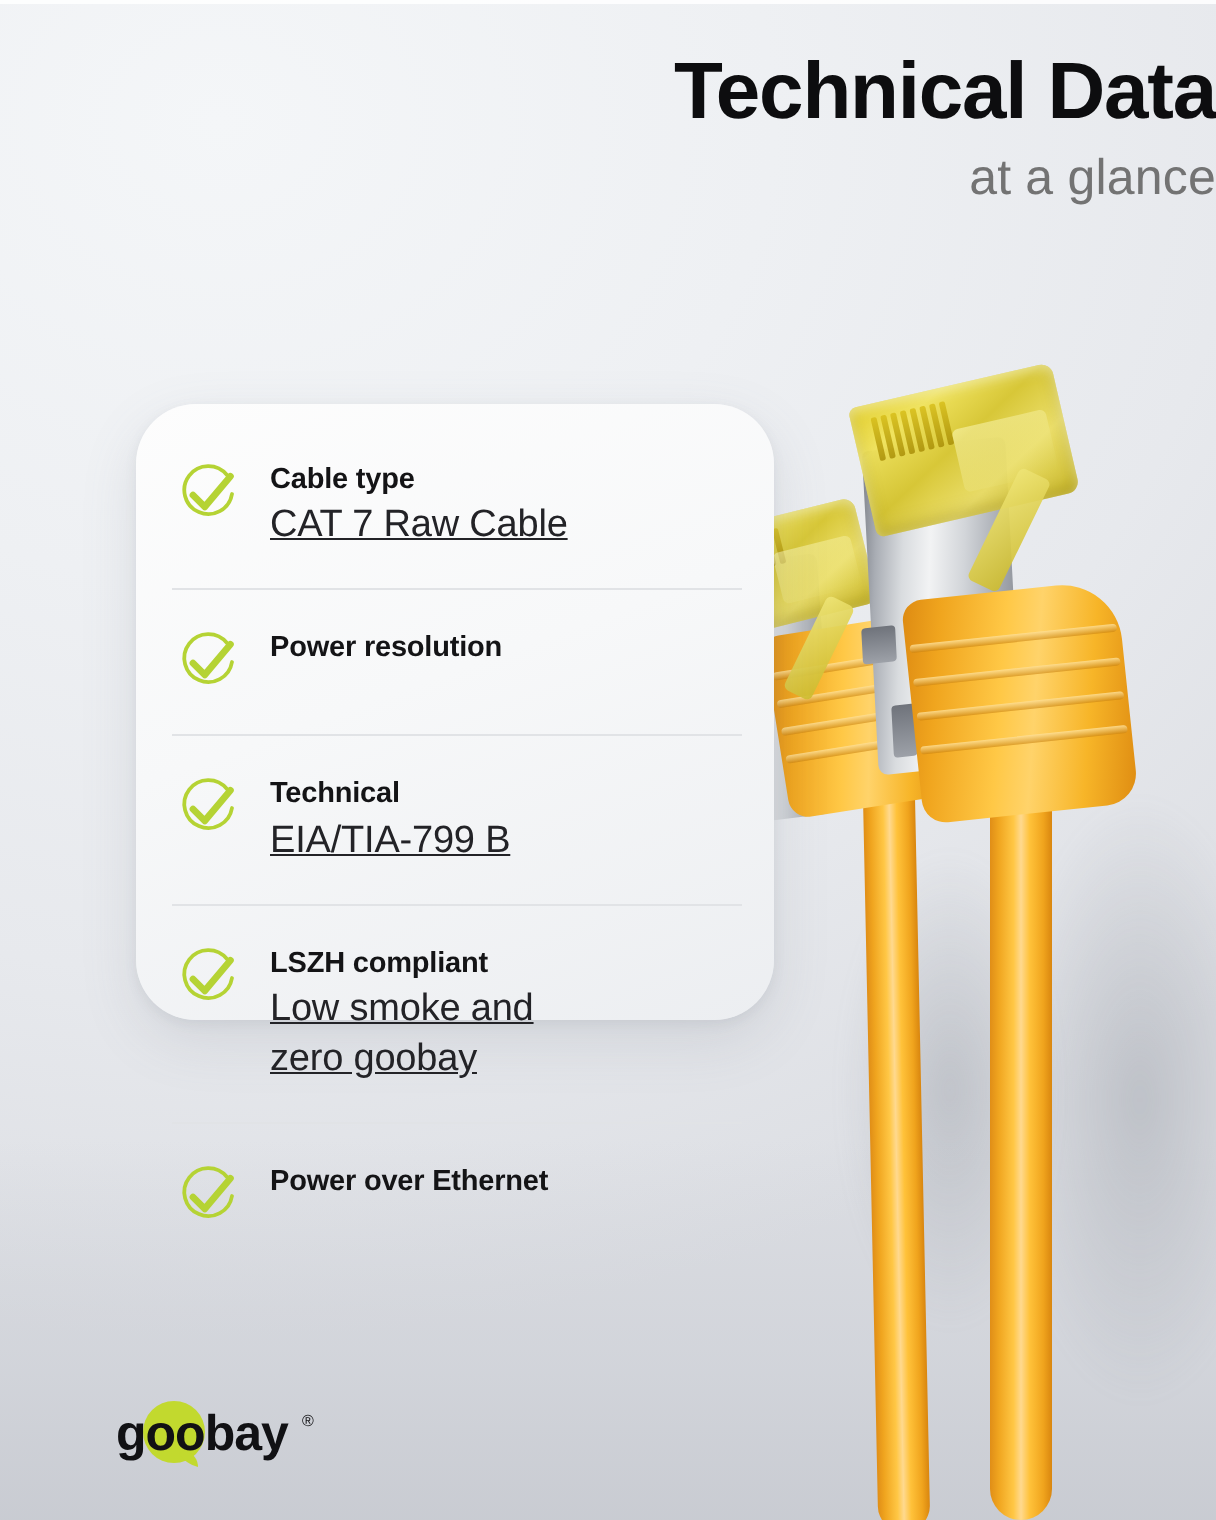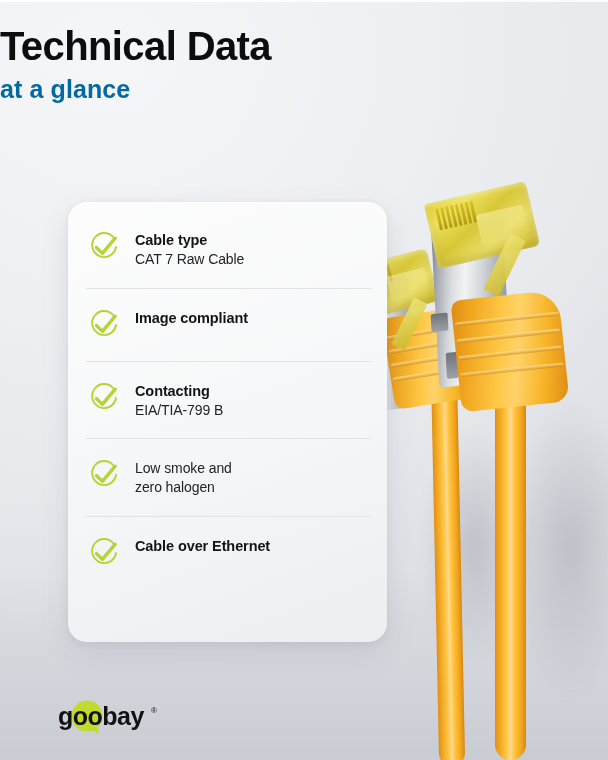--- a/index.html
+++ b/index.html
@@ -27,34 +27,34 @@
     background:#ffffff; opacity:.85;
   }
   #bg-bottom-wash {
     position:absolute; left:0; right:0; bottom:0; height:190px;
     background:linear-gradient(180deg, rgba(205,208,214,0) 0%, rgba(201,204,211,.55) 60%, rgba(196,199,206,.8) 100%);
   }
 
   
   #header {
     position:absolute; top:24px; left:0; right:0;
-    text-align:left; z-index:6;
+    text-align:right; z-index:6;
   }
   #title {
     font-size:40px;
     font-weight:bold;
     letter-spacing:-0.6px;
     color:#0d0d0f;
     line-height:1.12;
   }
   #subtitle {
     margin-top:6px;
     font-size:25px;
-    font-weight:700;
-    color:#0369a1;
+    font-weight:400;
+    color:#737373;
     letter-spacing:0.1px;
   }
 
   
   #photo {
     position:absolute;
     left:330px; top:130px;
     width:278px; height:630px;
     z-index:2;
     overflow:hidden;
@@ -140,23 +140,23 @@
     background:linear-gradient(120deg, rgba(238,228,118,.95), rgba(206,188,44,.9));
     border-radius:3px;
   }
 
   #head-back  { left:18px;  top:128px; width:86px;  height:54px; transform:rotate(-14deg); }
   #head-front { left:100px; top:62px;  width:104px; height:66px; transform:rotate(-13deg); }
 
   
   #card {
     position:absolute;
-    left:68px; top:202px; width:319px; height:440px;
+    left:68px; top:202px; width:319px; height:308px;
     background:linear-gradient(160deg,#fdfdfd 0%, #f7f8f9 45%, #eceef1 100%);
-    border-radius:19px;
+    border-radius:30px;
     box-shadow:0 10px 28px rgba(110,118,130,.16),
                0 2px 6px rgba(110,118,130,.10);
     z-index:4;
     padding:14px 0 12px 0;
   }
 
   .spec-row {
     display:flex;
     align-items:flex-start;
     padding:0 16px 0 19px;
@@ -165,22 +165,22 @@
     flex:0 0 auto;
     width:34px; height:34px;
     margin-right:14px;
   }
   .spec-text { padding-top:1px; }
   .spec-title {
     font-size:14.5px; font-weight:bold; color:#141416;
     letter-spacing:-0.1px; line-height:1.32;
   }
   .spec-desc {
-    font-size:14px; font-weight:normal; color:#232327;
-    letter-spacing:-0.1px; line-height:1.33; white-space:pre-line;
+    font-size:19px; font-weight:normal; color:#232327;
+    letter-spacing:-0.1px; line-height:1.33; white-space:pre-line;text-decoration:underline;
   }
   .divider {
     height:1px; margin:0 16px 0 18px;
     background:#e1e3e6;
   }
 
   
   #logo {
     position:absolute; left:44px; bottom:24px;
     z-index:6;
@@ -277,65 +277,66 @@
   <div class="divider" style="margin-top:19px;"></div>
 
   <div class="spec-row" style="margin-top:19px;">
     <span class="spec-icon">
       <svg viewBox="0 0 34 34" width="34" height="34">
         <path d="M26.5 7.5 A12 12 0 1 0 29 17" fill="none" stroke="#b5d334" stroke-width="1.9" stroke-linecap="round"></path>
         <path d="M9.5 17.6 L15.4 23.4 L28.2 8.2" fill="none" stroke="#b5d334" stroke-width="3.4" stroke-linecap="round" stroke-linejoin="round"></path>
       </svg>
     </span>
     <span class="spec-text">
-      <div class="spec-title">Image compliant</div>
+      <div class="spec-title">Power resolution</div>
     </span>
   </div>
 
   <div class="divider" style="margin-top:19px;"></div>
 
   <div class="spec-row" style="margin-top:19px;">
     <span class="spec-icon">
       <svg viewBox="0 0 34 34" width="34" height="34">
         <path d="M26.5 7.5 A12 12 0 1 0 29 17" fill="none" stroke="#b5d334" stroke-width="1.9" stroke-linecap="round"></path>
         <path d="M9.5 17.6 L15.4 23.4 L28.2 8.2" fill="none" stroke="#b5d334" stroke-width="3.4" stroke-linecap="round" stroke-linejoin="round"></path>
       </svg>
     </span>
     <span class="spec-text">
-      <div class="spec-title">Contacting</div>
+      <div class="spec-title">Technical</div>
       <div class="spec-desc">EIA/TIA-799 B</div>
     </span>
   </div>
 
   <div class="divider" style="margin-top:19px;"></div>
 
   <div class="spec-row" style="margin-top:19px;">
     <span class="spec-icon">
       <svg viewBox="0 0 34 34" width="34" height="34">
         <path d="M26.5 7.5 A12 12 0 1 0 29 17" fill="none" stroke="#b5d334" stroke-width="1.9" stroke-linecap="round"></path>
         <path d="M9.5 17.6 L15.4 23.4 L28.2 8.2" fill="none" stroke="#b5d334" stroke-width="3.4" stroke-linecap="round" stroke-linejoin="round"></path>
       </svg>
     </span>
     <span class="spec-text">
+      <div class="spec-title">LSZH compliant</div>
       <div class="spec-desc">Low smoke and
-zero halogen</div>
+zero goobay</div>
     </span>
   </div>
 
   <div class="divider" style="margin-top:19px;"></div>
 
   <div class="spec-row" style="margin-top:19px;">
     <span class="spec-icon">
       <svg viewBox="0 0 34 34" width="34" height="34">
         <path d="M26.5 7.5 A12 12 0 1 0 29 17" fill="none" stroke="#b5d334" stroke-width="1.9" stroke-linecap="round"></path>
         <path d="M9.5 17.6 L15.4 23.4 L28.2 8.2" fill="none" stroke="#b5d334" stroke-width="3.4" stroke-linecap="round" stroke-linejoin="round"></path>
       </svg>
     </span>
     <span class="spec-text">
-      <div class="spec-title">Cable over Ethernet</div>
+      <div class="spec-title">Power over Ethernet</div>
     </span>
   </div>
 </div>
 
 <div id="logo">
   <svg viewBox="0 0 120 40" width="120" height="40">
 
     <g>
       <circle cx="43" cy="20" r="15.5" fill="#c2d92e"></circle>
       <path d="M49 29 C53 31 55 34 55 37.5 C51 36.5 47.5 34 45.5 31 Z" fill="#c2d92e"></path>

